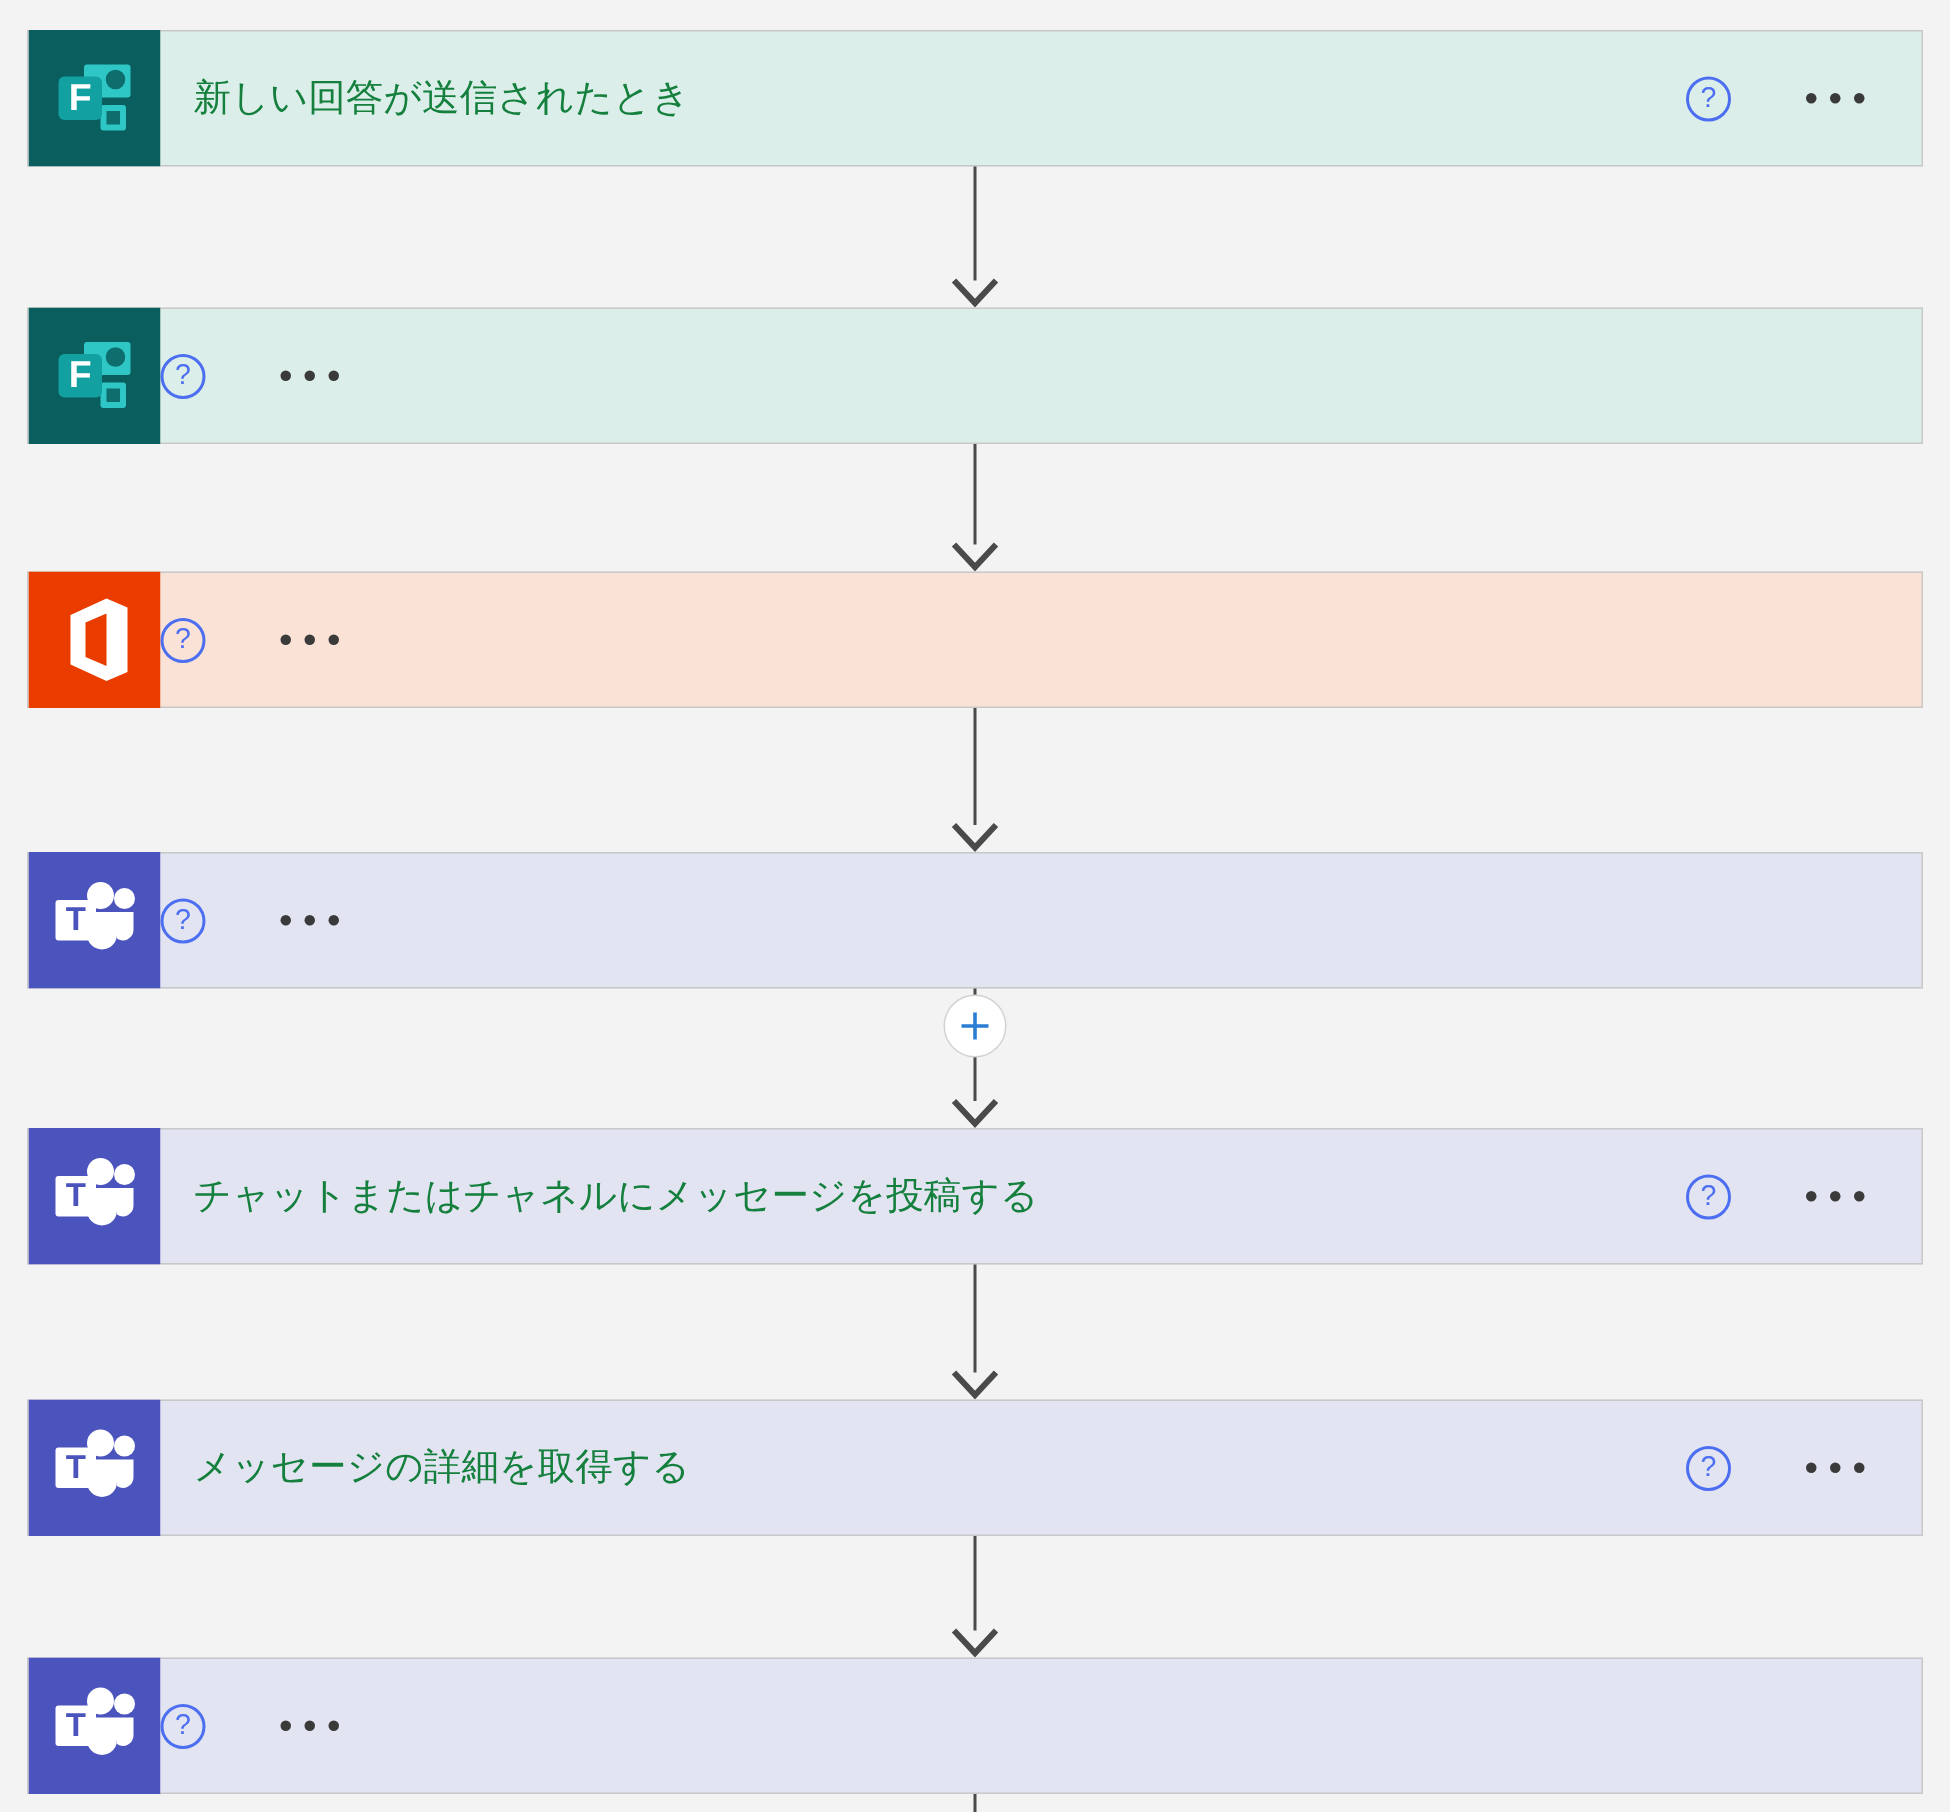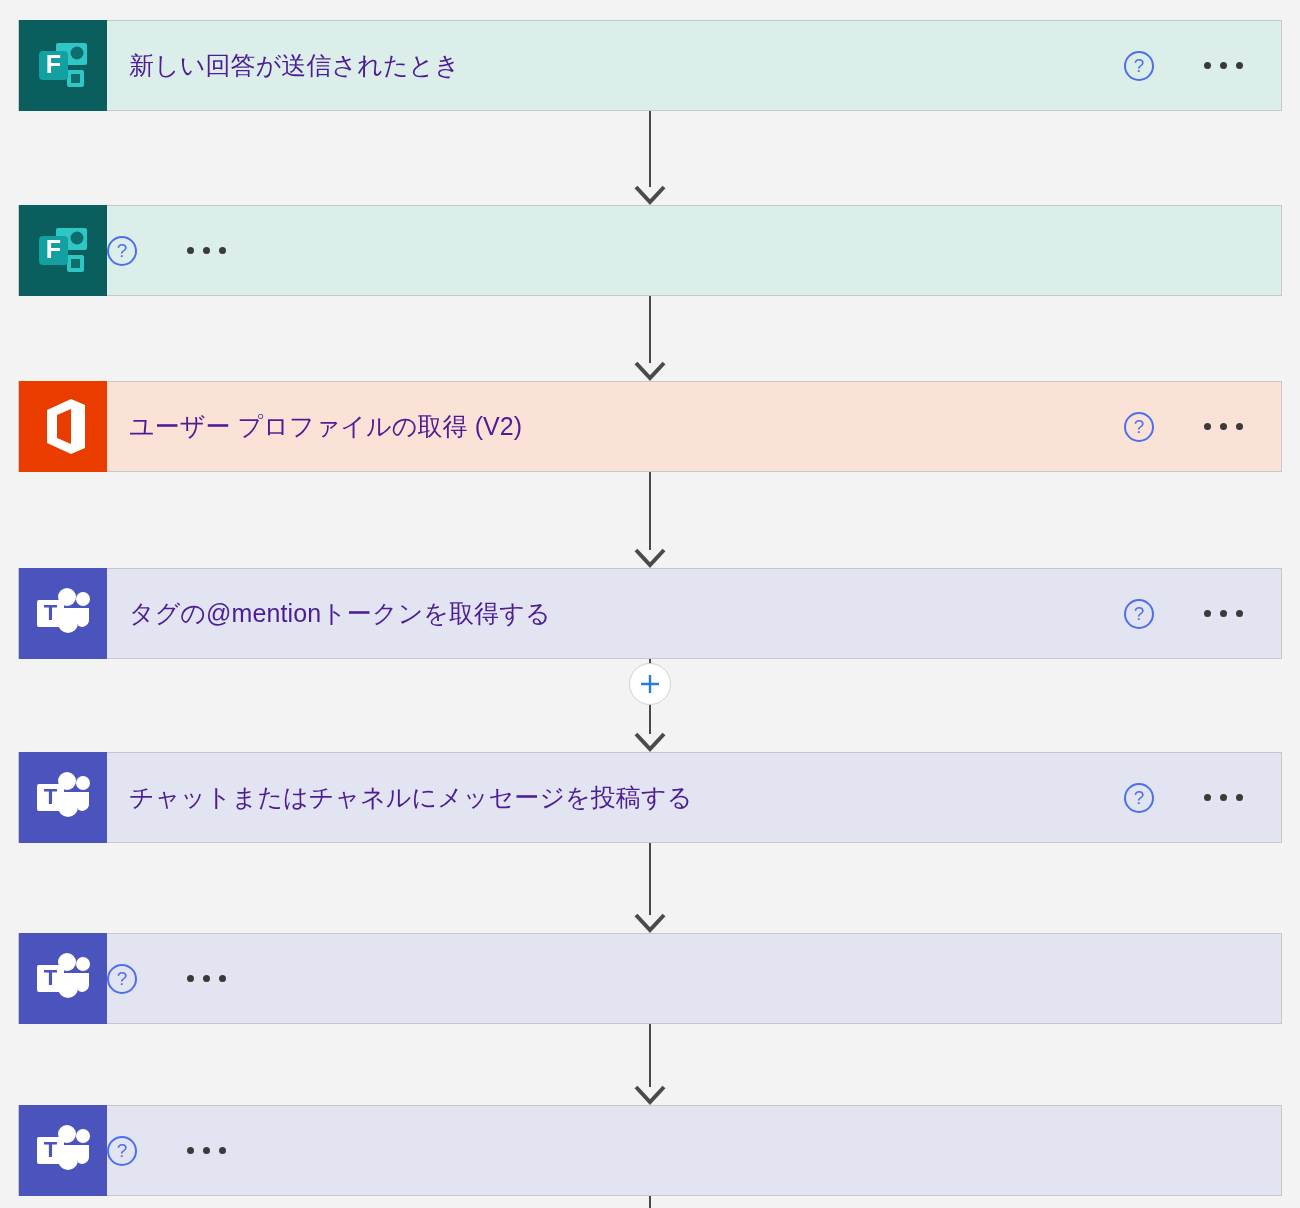--- a/index.html
+++ b/index.html
@@ -45,21 +45,21 @@
     display: flex;
     align-items: center;
     padding-left: 22px;
     padding-right: 10px;
     min-width: 0;
   }
 
   .node-title {
     font-size: 25px;
     line-height: 1.25;
-    color: #4c1d95;
+    color: #15803d;
     letter-spacing: 0.1px;
     white-space: nowrap;
     overflow: hidden;
     text-overflow: ellipsis;
   }
 
   .node-actions {
     flex: 0 0 auto;
     display: flex;
     align-items: center;
@@ -194,23 +194,20 @@
     </div>
   </div>
     <div class="flow-node theme-office" style="top: 381px;">
     <div class="node-icon">
         <svg class="brand-tile" viewBox="0 0 88 91" xmlns="http://www.w3.org/2000/svg">
     <rect x="0" y="0" width="88" height="91" fill="#eb3c00"></rect>
     <path d="M52 18 L28 29 L28 62 L52 73 L66 67 L66 24 Z" fill="#ffffff"></path>
     <path d="M52 28 L38 34 L38 57 L52 63 Z" fill="#eb3c00"></path>
   </svg>
       </div>
-    <div class="node-body">
-      <span class="node-title">ユーザー プロファイルの取得 (V2)</span>
-    </div>
     <div class="node-actions">
       <div class="help-icon">?</div>
       <div class="more-icon">
         <i></i>
         <i></i>
         <i></i>
       </div>
     </div>
   </div>
     <div class="flow-node theme-teams" style="top: 568px;">
@@ -218,23 +215,20 @@
         <svg class="brand-tile" viewBox="0 0 88 91" xmlns="http://www.w3.org/2000/svg">
     <rect x="0" y="0" width="88" height="91" fill="#4b53bc"></rect>
     <circle cx="48" cy="29" r="9" fill="#ffffff"></circle>
     <circle cx="64" cy="31" r="7" fill="#ffffff"></circle>
     <path d="M39 40 h20 v15 a10 10 0 0 1 -20 0 Z" fill="#ffffff"></path>
     <path d="M59 40 h11 v12 a7 7 0 0 1 -11 5.6 Z" fill="#ffffff"></path>
     <rect x="18" y="32" width="27" height="27" rx="2" fill="#ffffff"></rect>
     <text x="31.5" y="52" font-family="Liberation Sans, sans-serif" font-size="22" font-weight="bold" fill="#4b53bc" text-anchor="middle">T</text>
   </svg>
       </div>
-    <div class="node-body">
-      <span class="node-title">タグの@mentionトークンを取得する</span>
-    </div>
     <div class="node-actions">
       <div class="help-icon">?</div>
       <div class="more-icon">
         <i></i>
         <i></i>
         <i></i>
       </div>
     </div>
   </div>
     <div class="flow-node theme-teams" style="top: 752px;">
@@ -266,20 +260,23 @@
         <svg class="brand-tile" viewBox="0 0 88 91" xmlns="http://www.w3.org/2000/svg">
     <rect x="0" y="0" width="88" height="91" fill="#4b53bc"></rect>
     <circle cx="48" cy="29" r="9" fill="#ffffff"></circle>
     <circle cx="64" cy="31" r="7" fill="#ffffff"></circle>
     <path d="M39 40 h20 v15 a10 10 0 0 1 -20 0 Z" fill="#ffffff"></path>
     <path d="M59 40 h11 v12 a7 7 0 0 1 -11 5.6 Z" fill="#ffffff"></path>
     <rect x="18" y="32" width="27" height="27" rx="2" fill="#ffffff"></rect>
     <text x="31.5" y="52" font-family="Liberation Sans, sans-serif" font-size="22" font-weight="bold" fill="#4b53bc" text-anchor="middle">T</text>
   </svg>
       </div>
+    <div class="node-body">
+      <span class="node-title">メッセージの詳細を取得する</span>
+    </div>
     <div class="node-actions">
       <div class="help-icon">?</div>
       <div class="more-icon">
         <i></i>
         <i></i>
         <i></i>
       </div>
     </div>
   </div>
     <div class="flow-node theme-teams" style="top: 1105px;">

